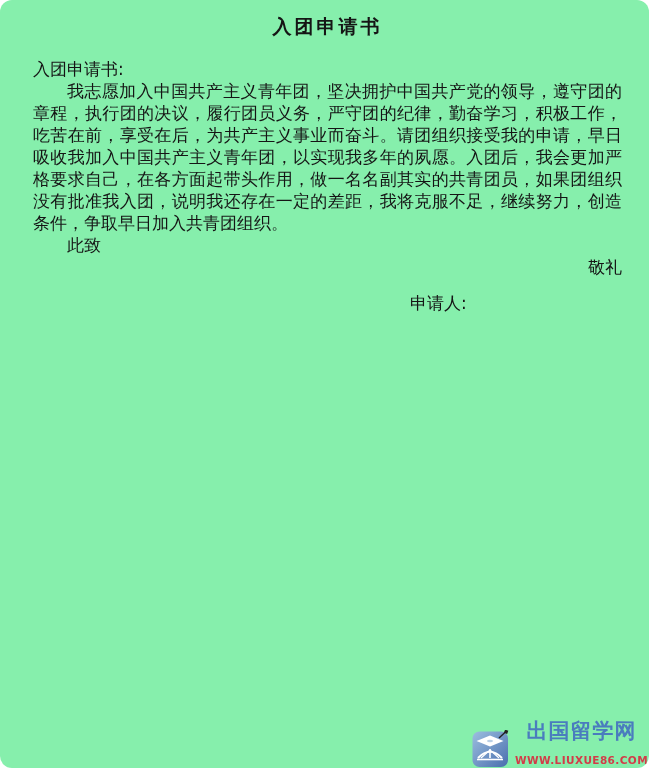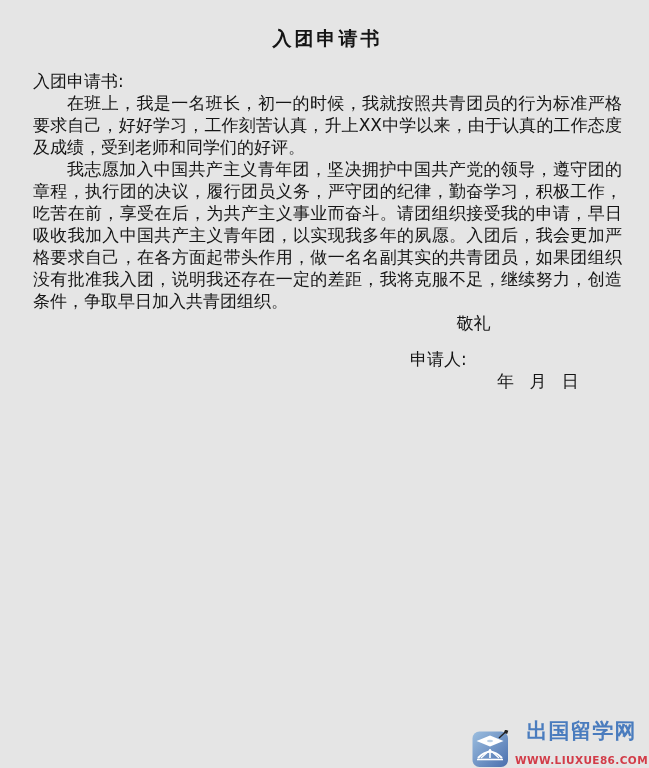--- a/index.html
+++ b/index.html
@@ -1,45 +1,46 @@
 <!DOCTYPE html>
 <html><head>
 <meta charset="utf-8">
 <style>
   * { margin: 0; padding: 0; box-sizing: border-box; }
   html, body { background: #ffffff; }
   .page {
     position: relative;
     width: 649px;
     height: 768px;
-    background: #e5e5e5;
+    background: #86efac;
     color: #151515;
     font-family: "DejaVu Sans", sans-serif;
-    padding: 26px 27px 0 33px;
+    padding: 14px 27px 0 33px;
     overflow: hidden;
+    border-radius: 12px;
   }
   .title {
     font-size: 19px;
     font-weight: 600;
     text-align: center;
     letter-spacing: 3px;
     line-height: 24px;
     margin-bottom: 20px;
   }
   .line, .para {
     font-size: 17px;
     line-height: 22px;
     text-align: justify;
     text-justify: inter-ideograph;
   }
   .para { text-indent: 2em; }
   .salutation { }
   .cizhi { text-indent: 2em; }
   .jingli {
-    text-align: center;
+    text-align: right;
     padding-left: 292px;
   }
   .applicant {
     margin-top: 14px;
     text-align: left;
     padding-left: 377px;
   }
   .dateline {
     text-align: left;
     padding-left: 464px;
@@ -70,27 +71,26 @@
 </style>
 </head>
 <body>
 
 <div class="page">
 
   <h1 class="title">入团申请书</h1>
 
   <p class="line salutation">入团申请书:</p>
 
-  <p class="para">在班上，我是一名班长，初一的时候，我就按照共青团员的行为标准严格要求自己，好好学习，工作刻苦认真，升上XX中学以来，由于认真的工作态度及成绩，受到老师和同学们的好评。</p>
   <p class="para">我志愿加入中国共产主义青年团，坚决拥护中国共产党的领导，遵守团的章程，执行团的决议，履行团员义务，严守团的纪律，勤奋学习，积极工作，吃苦在前，享受在后，为共产主义事业而奋斗。请团组织接受我的申请，早日吸收我加入中国共产主义青年团，以实现我多年的夙愿。入团后，我会更加严格要求自己，在各方面起带头作用，做一名名副其实的共青团员，如果团组织没有批准我入团，说明我还存在一定的差距，我将克服不足，继续努力，创造条件，争取早日加入共青团组织。</p>
 
+  <p class="line cizhi">此致</p>
   <p class="line jingli">敬礼</p>
 
   <p class="line applicant">申请人:</p>
-  <p class="line dateline">年 月 日</p>
 
   <div class="watermark">
     <svg class="wm-logo" width="38" height="37" viewBox="0 0 38 37" xmlns="http://www.w3.org/2000/svg">
       <defs>
         <linearGradient id="lg" x1="0" y1="0" x2="1" y2="1">
           <stop offset="0" stop-color="#9cbedf"></stop>
           <stop offset="1" stop-color="#4a6fae"></stop>
         </linearGradient>
       </defs>
       <rect x="0.5" y="1.5" width="35.5" height="35.5" rx="7" fill="url(#lg)"></rect>

